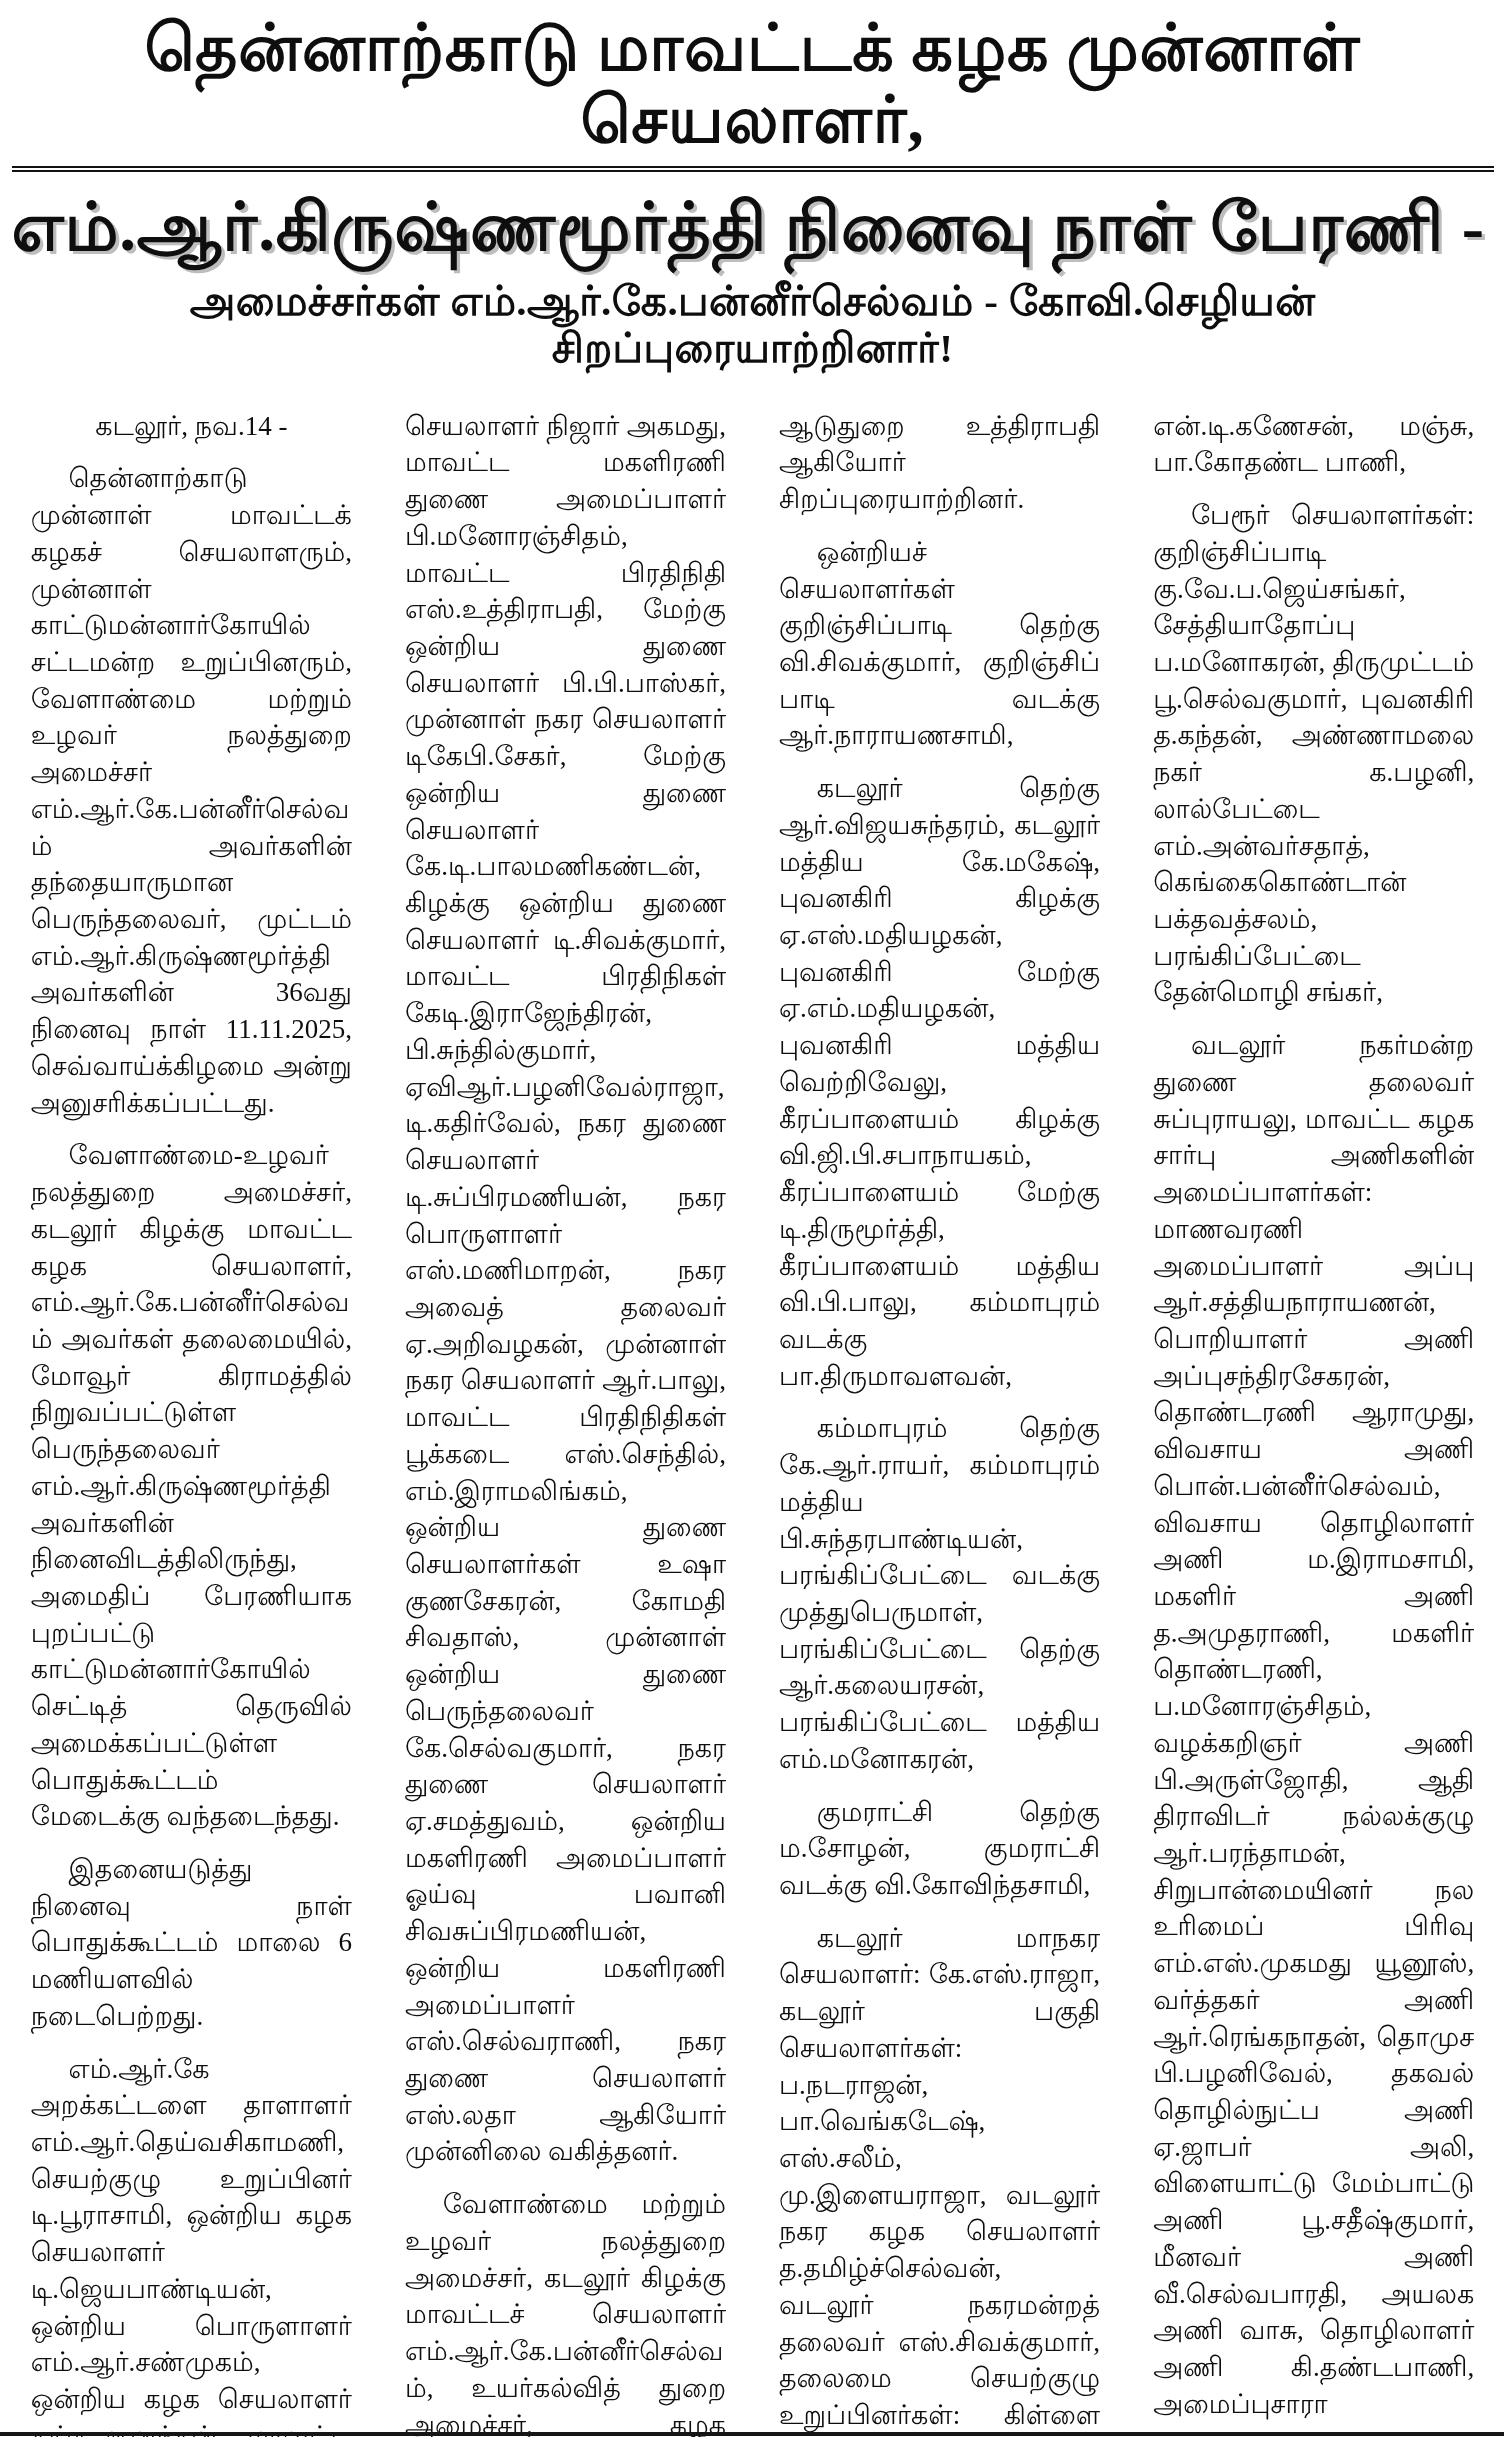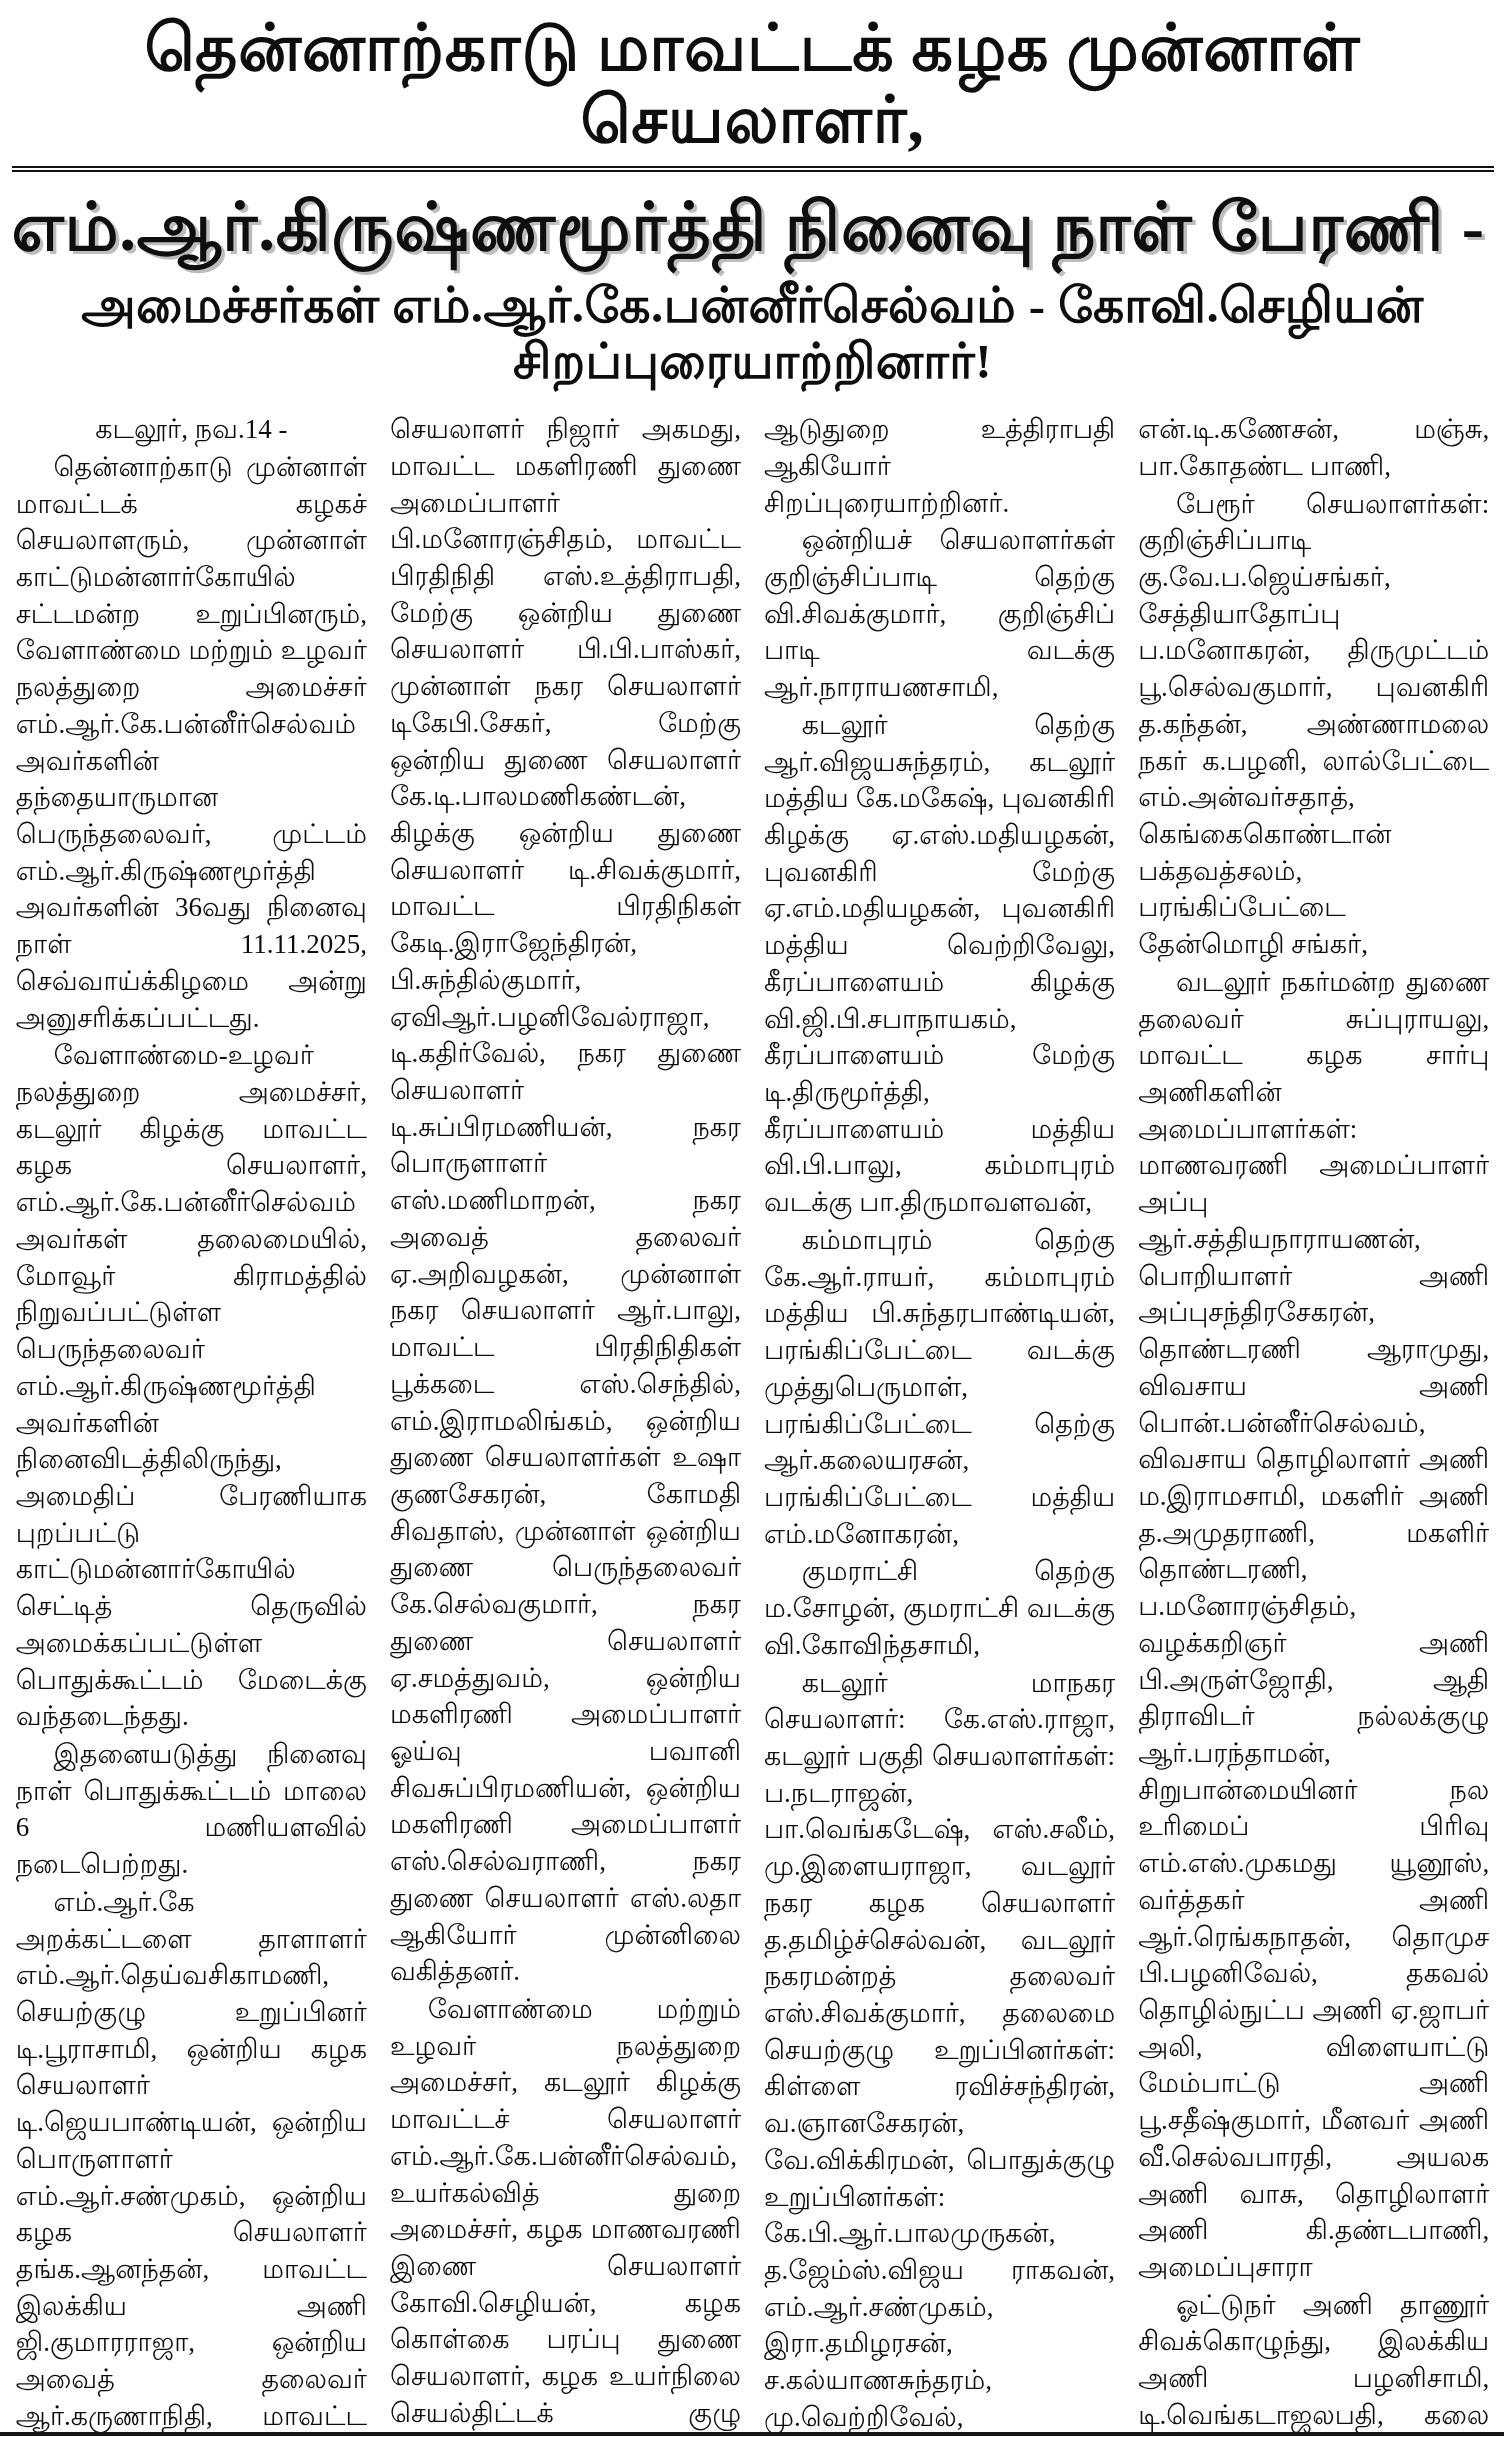--- a/index.html
+++ b/index.html
@@ -26,39 +26,39 @@
     margin-top:18px;
     text-align:center;
     font-size:67px; font-weight:900; line-height:1.12;
     letter-spacing:0.8px;
     white-space:nowrap;
     text-shadow:3.3px 3.3px 0 #bdbdbd;
   }
   .subheadline {
     margin-top:13px;
     text-align:center;
-    font-size:49px; font-weight:bold; line-height:1.15;
+    font-size:41px; font-weight:bold; line-height:1.15;
     letter-spacing:0.4px;
   }
   .columns {
     display:flex;
     gap:21px;
     margin-top:19.6px;
     padding:0 3.3px;
   }
   .column {
     flex:1 1 0;
     min-width:0;
     font-size:27px;
     line-height:1.36;
     text-align:justify;
     overflow-wrap:break-word;
     word-break:normal;
   }
-  .column p { margin:1px; }
+  .column p { margin:16px; }
   .column p.indent { text-indent:1.4em; }
   .column p.cont { text-indent:0; }
   .column p.dateline { text-align:center; text-indent:0; }
   .bottom-rule {
     position:absolute;
     left:0; right:0; bottom:1.6px;
     border-top:4.9px solid #151515;
   }
 </style>
 </head>

